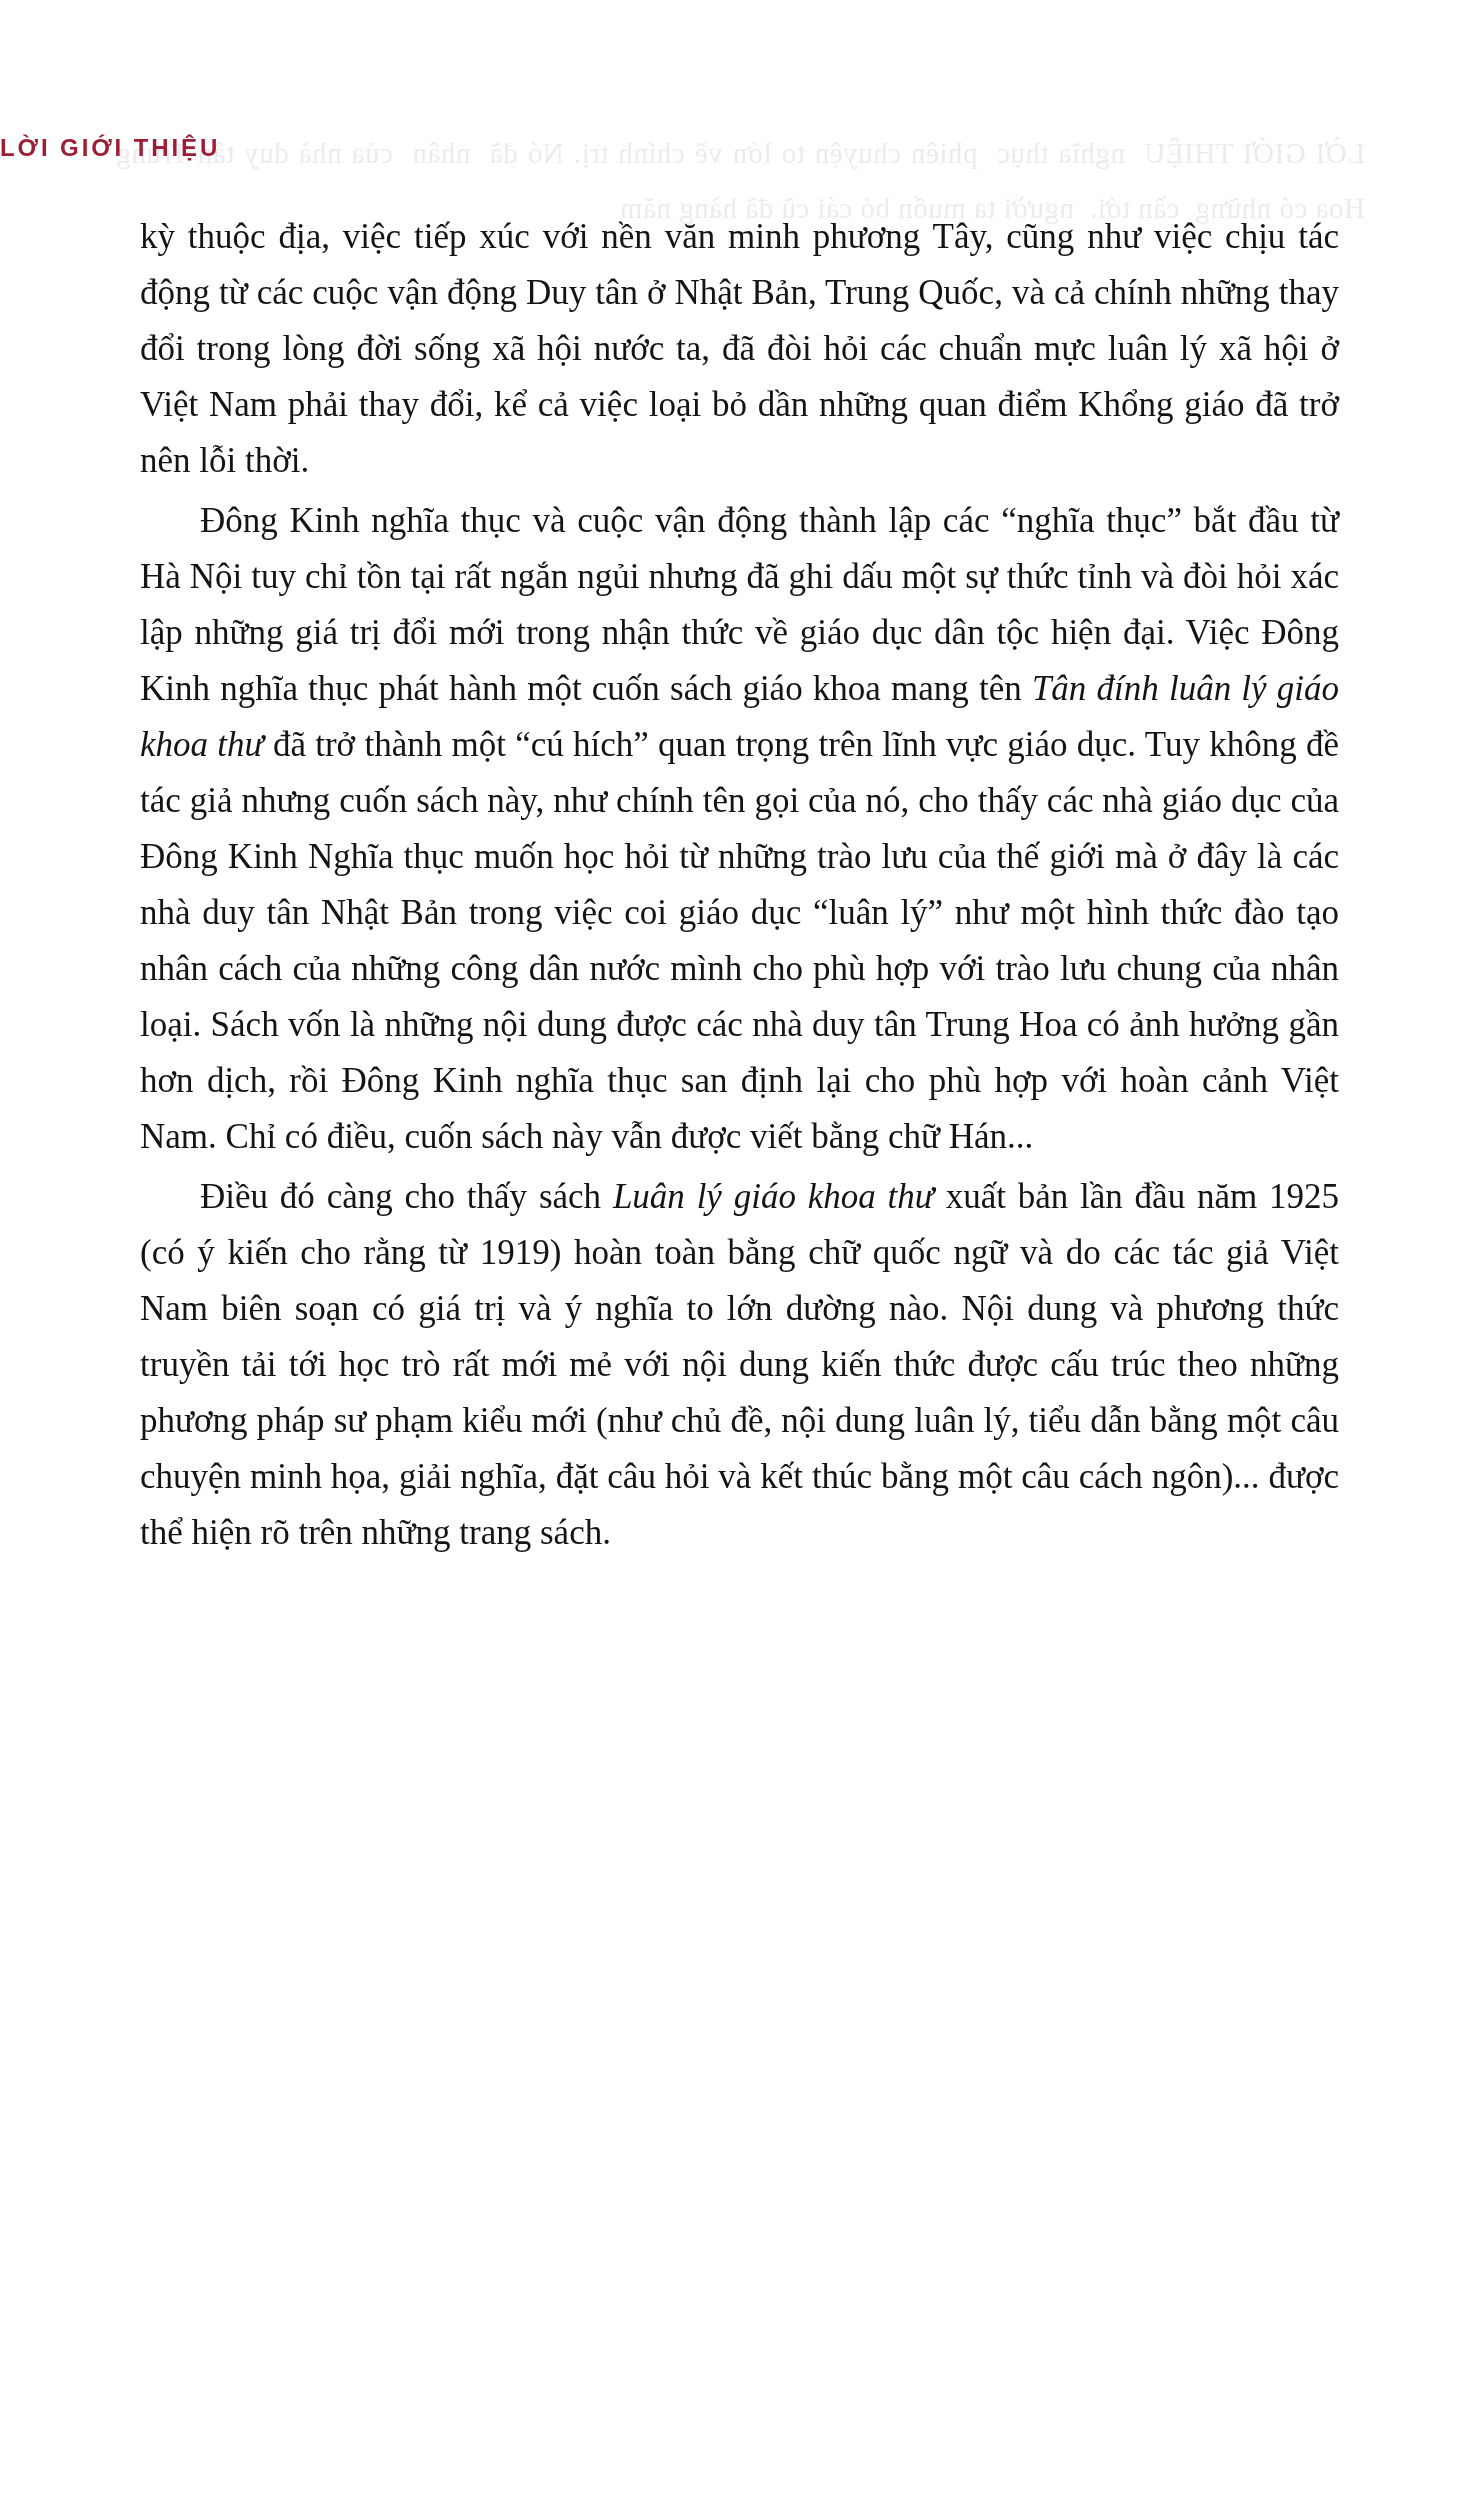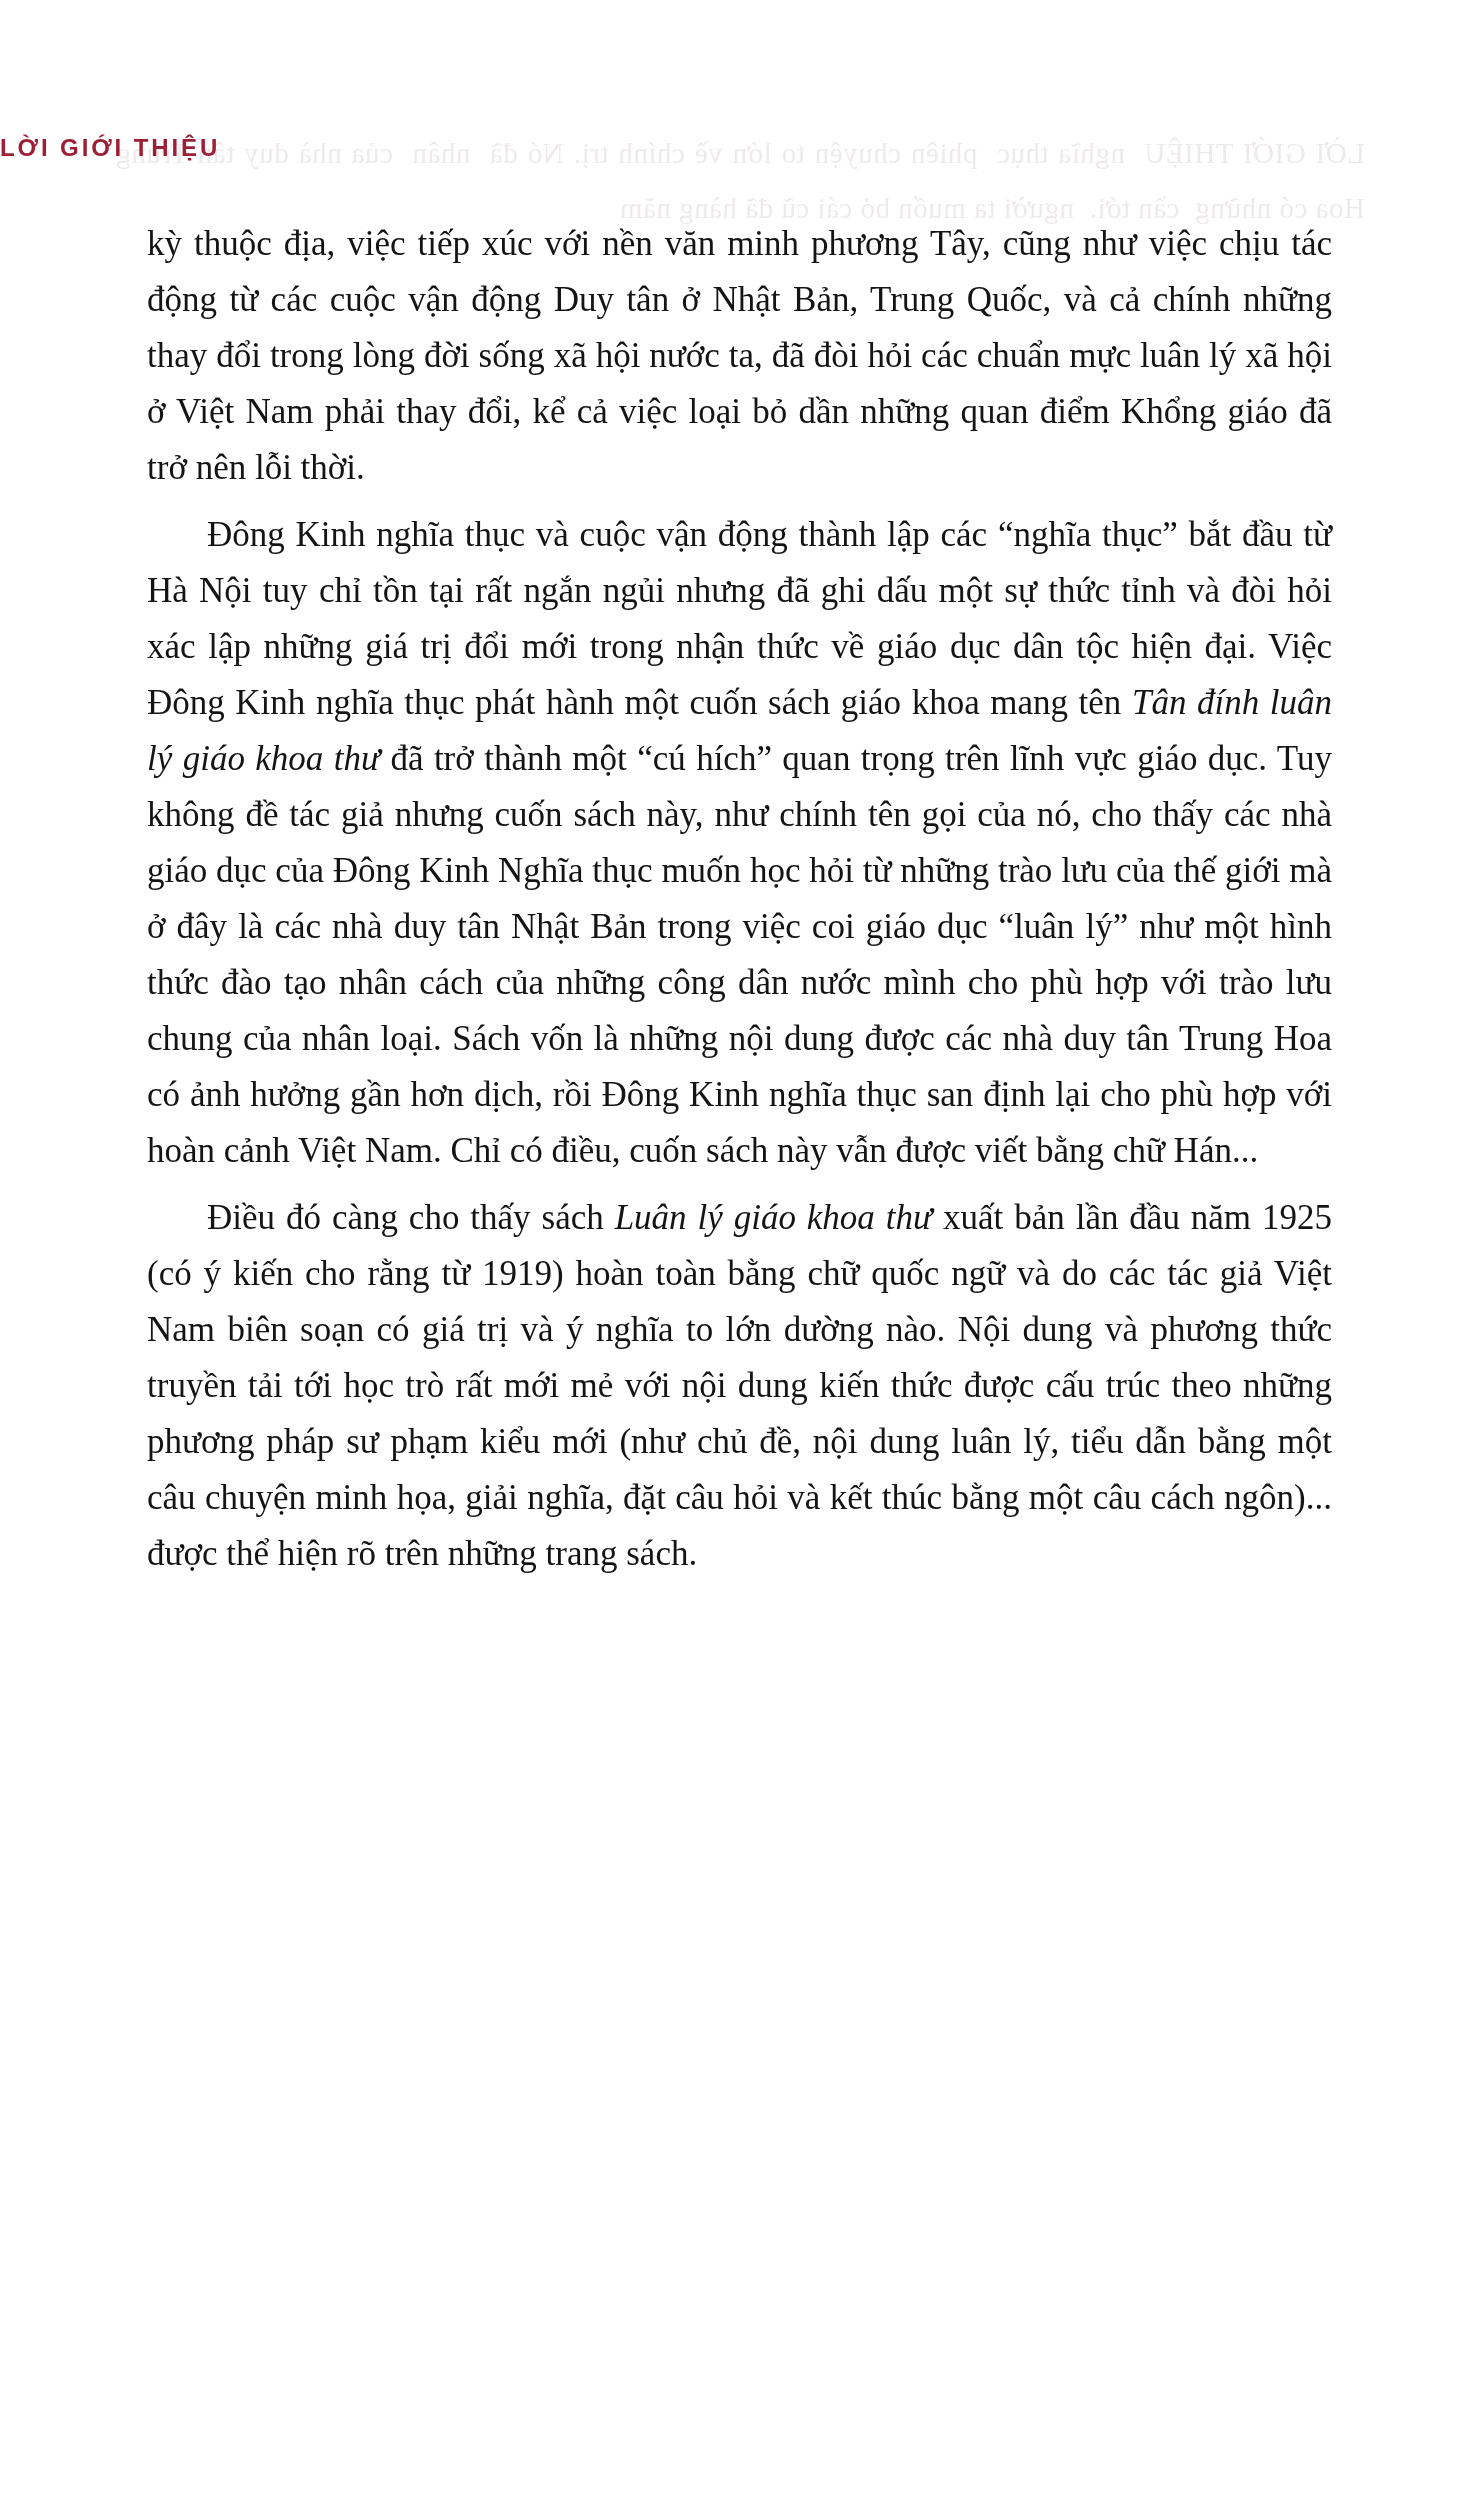--- a/index.html
+++ b/index.html
@@ -55,21 +55,21 @@
     left: 136px;
     top: 205px;
     width: 1207px;
     font-size: 35px;
     line-height: 56px;
     text-align: justify;
     text-justify: inter-word;
     color: #141414;
   }
   .body-text p {
-    margin: 11px;
+    margin: 4px;
     text-indent: 0;
   }
   .body-text p.indent {
     text-indent: 60px;
   }
   .body-text i {
     font-style: italic;
   }
   .folio {
     position: absolute;

